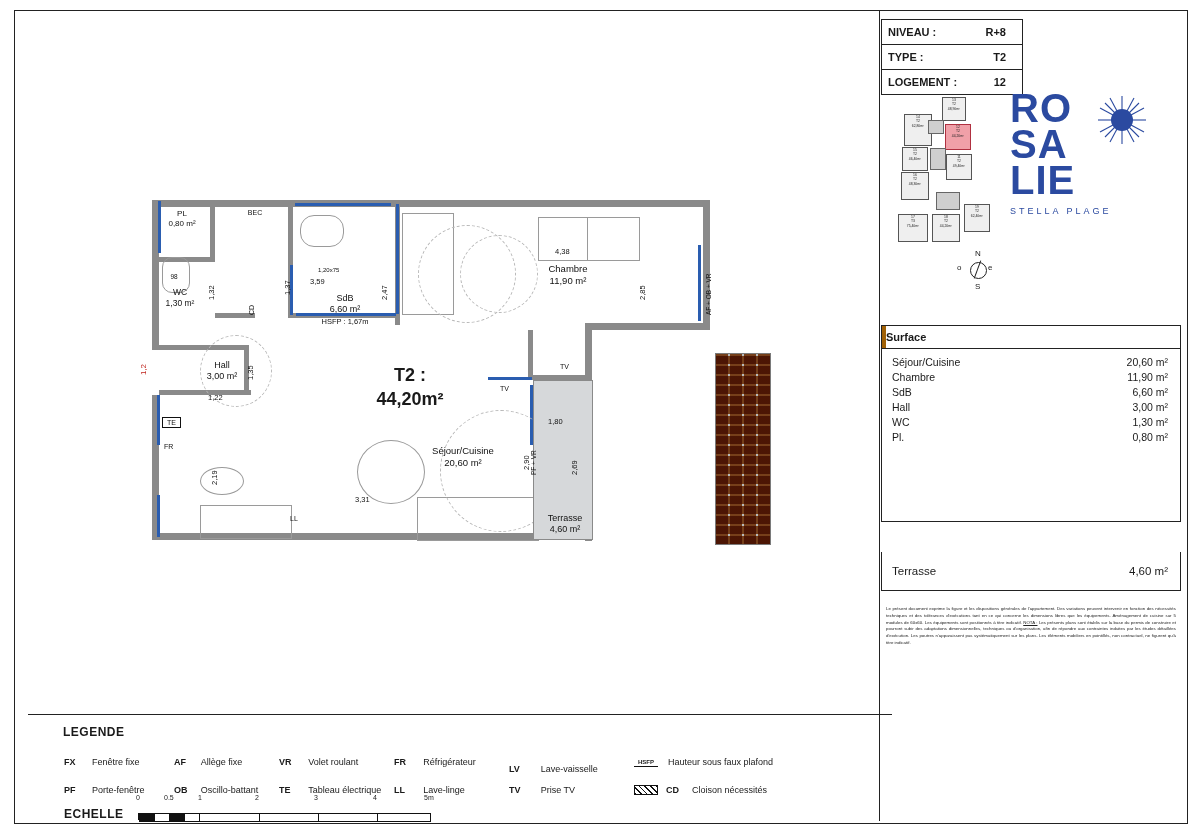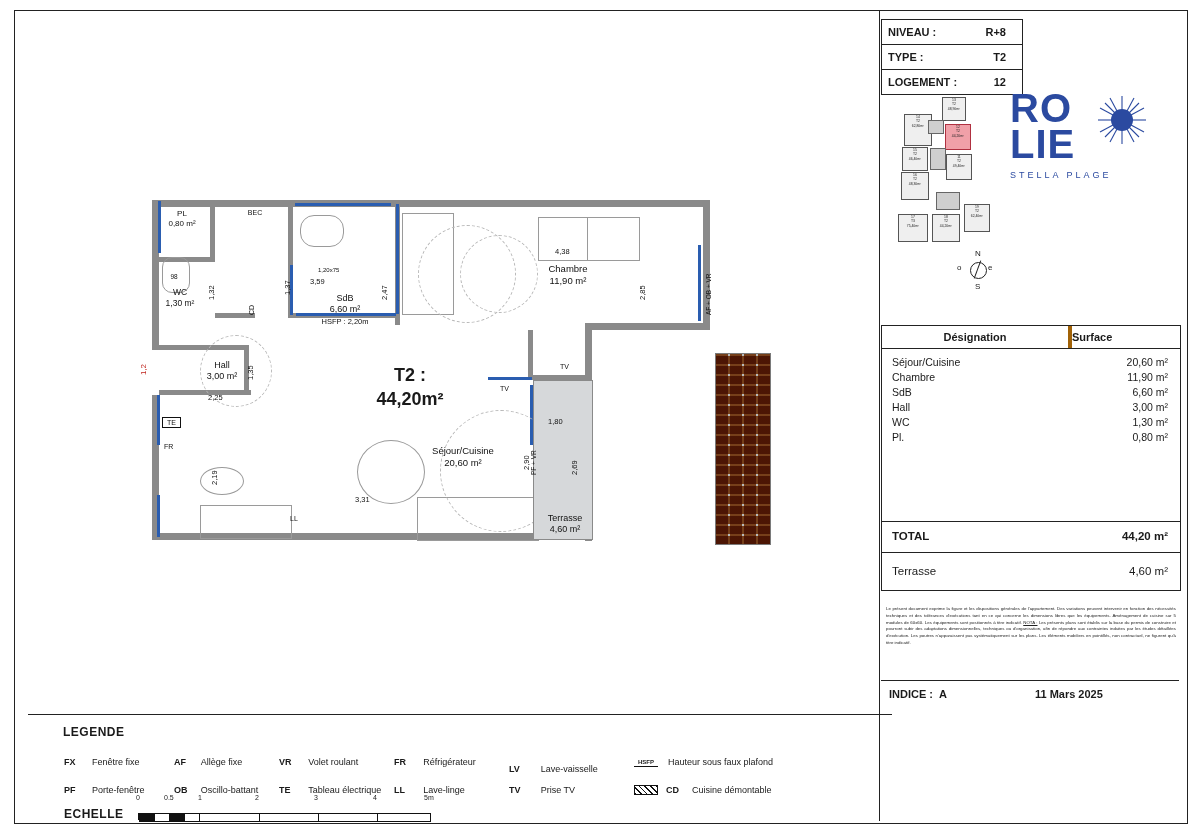--- a/index.html
+++ b/index.html
@@ -122,20 +122,21 @@
           <line x1="38" y1="4" x2="31" y2="17"></line>
             <line x1="21" y1="35" x2="14" y2="48"></line>
           <line x1="4" y1="14" x2="17" y2="21"></line>
             <line x1="35" y1="31" x2="48" y2="38"></line>
           <line x1="4" y1="38" x2="17" y2="31"></line>
             <line x1="35" y1="21" x2="48" y2="14"></line>
         </g>
       </svg>
     </div>
     <div class="big">RO</div>
+    <div class="big">SA</div>
     <div class="big">LIE</div>
     <div class="sub">STELLA PLAGE</div>
   </div>
 
   <div class="keyplan">
     <div class="kp-unit" style="left:16px;top:22px;width:26px;height:30px;">
       <span class="kp-num">14</span>
       <span class="kp-num">T2</span>
       <span class="kp-num">62,80m²</span>
     </div>
@@ -190,21 +191,20 @@
       <div class="needle"></div>
       <span class="cN">N</span>
       <span class="cS">S</span>
       <span class="cE">e</span>
       <span class="cO">o</span>
     </div>
   </div>
 
   <div class="surf">
     <div class="hdr">
-      <div>Désignation</div>
       <div>Surface</div>
     </div>
     <div style="padding-top:6px;">
       <div class="row">
         <span class="nm">Séjour/Cuisine</span>
         <span class="vl">20,60 m²</span>
       </div>
       <div class="row">
         <span class="nm">Chambre</span>
         <span class="vl">11,90 m²</span>
@@ -221,39 +221,30 @@
         <span class="nm">WC</span>
         <span class="vl">1,30 m²</span>
       </div>
       <div class="row">
         <span class="nm">Pl.</span>
         <span class="vl">0,80 m²</span>
       </div>
     </div>
   </div>
 
-  <div class="totalbox">
-    <span class="nm">TOTAL</span>
-    <span class="vl">44,20 m²</span>
-  </div>
   <div class="terrbox">
     <span class="nm">Terrasse</span>
     <span class="vl">4,60 m²</span>
   </div>
 
   <div class="notes">
     <span>Le présent document exprime la figure et les dispositions générales de l'appartement. Des variations peuvent intervenir en fonction des nécessités techniques et des tolérances d'exécutions tant en ce qui concerne les dimensions libres que les équipements. Aménagement de cuisine sur 5 modules de 60x60. Les équipements sont positionnés à titre indicatif.</span>
     <u>NOTA :</u><span> Les présents plans sont établis sur la base du permis de construire et pourront subir des adaptations dimensionnelles, techniques ou d'organisation, afin de répondre aux contraintes induites par les études détaillées d'exécution. Les poutres n'apparaissent pas systématiquement sur les plans. Les éléments mobiliers en pointillés, non contractuel, ne figurent qu'à titre indicatif.</span>
   </div>
 
-  <div class="indice">
-    <span class="k">INDICE :</span>
-    <span style="margin-left:6px;">A</span>
-    <span class="d">11 Mars 2025</span>
-  </div>
 
   <div class="legend">
     <div class="title">LEGENDE</div>
     <div class="lgrid">
       <div class="lrow">
         <div class="lcell" style="width:110px;">
           <span class="abbr">FX</span>
           <span class="txt">Fenêtre fixe</span>
         </div>
         <div class="lcell" style="width:105px;">
@@ -294,21 +285,21 @@
           <span class="abbr">LL</span>
           <span class="txt">Lave-linge</span>
         </div>
         <div class="lcell" style="width:125px;">
           <span class="abbr">TV</span>
           <span class="txt">Prise TV</span>
         </div>
         <div class="lcell">
           <span class="cd-sym"></span>
           <span class="abbr" style="margin-left:8px;width:26px;">CD</span>
-          <span class="txt" style="width:auto;">Cuisine démontable</span>
+          <span class="txt" style="width:auto;">Cloison nécessités</span>
         </div>
       </div>
     </div>
 
     <div class="echelle">ECHELLE</div>
     <div class="scalebar">
       <span class="sb-lab" style="left:-2px;">0</span>
       <span class="sb-lab" style="left:26px;">0.5</span>
       <span class="sb-lab" style="left:60px;">1</span>
       <span class="sb-lab" style="left:117px;">2</span>
@@ -395,21 +386,21 @@
     </div>
     <div class="rm-label" style="left:95px;top:14px;width:40px;font-size:7px;">BEC</div>
     <div class="rm-label" style="left:5px;top:92px;width:70px;font-size:8.5px;">
       <span>WC</span><br>
       <span>1,30 m²</span>
     </div>
     <div class="rm-label" style="left:22px;top:78px;width:24px;font-size:6.5px;">98</div>
     <div class="rm-label" style="left:160px;top:98px;width:90px;font-size:9px;">
       <span>SdB</span><br>
       <span>6,60 m²</span><br>
-      <span style="font-size:7.5px;">HSFP : 2,20m</span>
+      <span style="font-size:7.5px;">HSFP : 1,67m</span>
     </div>
     <div class="rm-label" style="left:42px;top:165px;width:80px;font-size:9px;">
       <span>Hall</span><br>
       <span>3,00 m²</span>
     </div>
     <div class="rm-label" style="left:378px;top:68px;width:100px;font-size:9.5px;">
       <span>Chambre</span><br>
       <span>11,90 m²</span>
     </div>
     <div class="rm-label" style="left:263px;top:250px;width:120px;font-size:9.5px;">
@@ -424,21 +415,21 @@
     <div class="t2title" style="left:195px;top:168px;width:150px;">
       <span>T2 :</span><br>
       <span>44,20m²</span>
     </div>
 
     <div class="dim" style="left:170px;top:82px;">3,59</div>
     <div class="dimv" style="left:240px;top:105px;">2,47</div>
     <div class="dimv" style="left:143px;top:100px;">1,37</div>
     <div class="dimv" style="left:67px;top:105px;">1,32</div>
     <div class="dimv" style="left:106px;top:185px;">1,35</div>
-    <div class="dim" style="left:68px;top:198px;">2,25</div>
+    <div class="dim" style="left:68px;top:198px;">1,22</div>
     <div class="dimv" style="left:70px;top:290px;">2,19</div>
     <div class="dim" style="left:215px;top:300px;">3,31</div>
     <div class="dim" style="left:415px;top:52px;">4,38</div>
     <div class="dimv" style="left:498px;top:105px;">2,85</div>
     <div class="dimv" style="left:382px;top:275px;">2,90</div>
     <div class="dim" style="left:408px;top:222px;">1,80</div>
     <div class="dimv" style="left:430px;top:280px;">2,69</div>
     <div class="redlab" style="left:-2px;top:170px;transform:rotate(-90deg);">1,2</div>
     <div class="dim" style="left:178px;top:72px;font-size:6px;">1,20x75</div>
 

